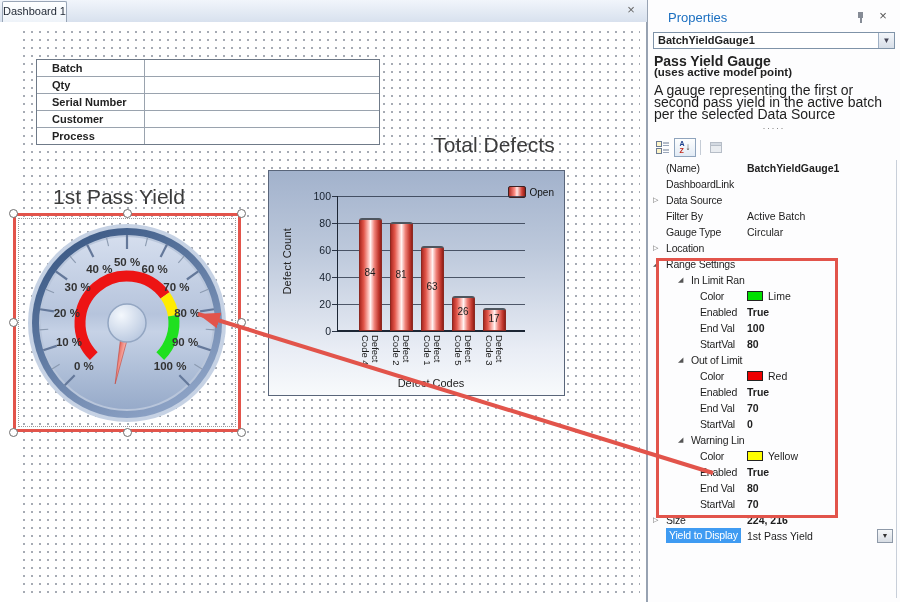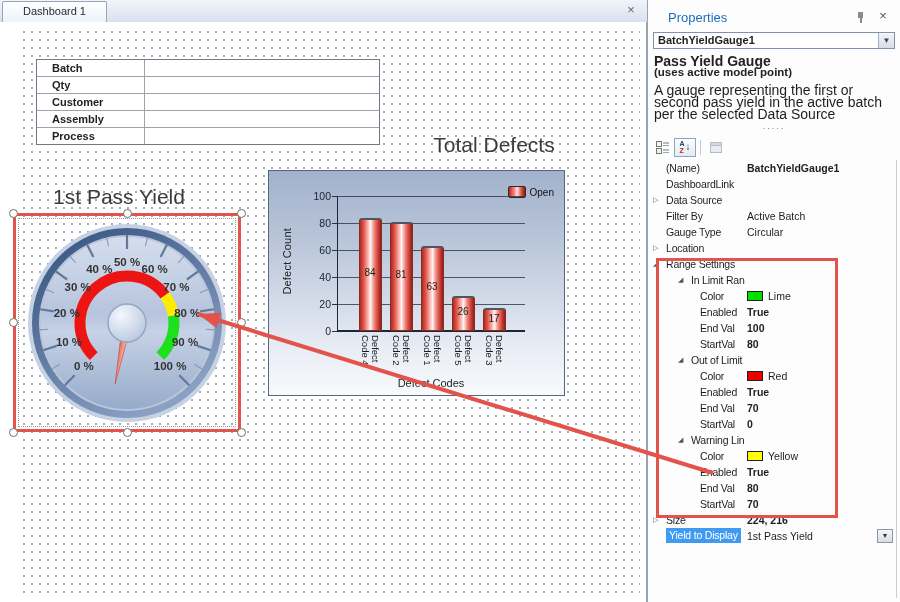--- a/index.html
+++ b/index.html
@@ -5,21 +5,21 @@
   html,body{margin:0;padding:0}
   body{width:900px;height:602px;position:relative;overflow:hidden;background:#fff;
        font-family:"Liberation Sans",sans-serif;color:#222;-webkit-font-smoothing:antialiased}
 
   
   .designer{position:absolute;left:0;top:0;width:647px;height:602px}
   .tabstrip{position:absolute;left:0;top:0;right:0;height:22px;
             background:linear-gradient(#f1f5fb,#d8e1ee);border-bottom:1px solid #aab6c6}
   .tab{position:absolute;left:2px;top:1px;height:21px;box-sizing:border-box;
        background:linear-gradient(#feffff,#eef3f9);border:1px solid #98a5b6;border-bottom:none;
-       border-radius:2px 2px 0 0;padding:3px 20px 0;font-size:11px;color:#1f2733}
+       border-radius:2px 2px 0 0;padding:3px 0 0;font-size:11px;color:#1f2733}
   .tab-close{position:absolute;right:8px;top:2px;width:16px;height:16px;text-align:center;
              font-size:13px;line-height:16px;color:#666}
   .canvas{position:absolute;left:0;top:22px;right:0;bottom:0;background:#fff;border-right:1px solid #97a2b1}
   .dots{position:absolute;left:20px;top:6px;right:6px;bottom:8px;z-index:0;
         background-image:radial-gradient(circle,#a6abb4 0.8px,rgba(0,0,0,0) 1px);background-size:8px 8px}
 
   
   .info-table{position:absolute;left:36px;top:37px;width:342px;background:#fff;
               border:1px solid #6f7a88;z-index:2}
   .it-row{display:flex;height:16px;border-bottom:1px solid #9aa3ae;background:#fff}
@@ -125,25 +125,25 @@
     <div class="info-table">
         <div class="it-row">
           <div class="it-label">Batch</div>
           <div class="it-value"></div>
         </div>
         <div class="it-row">
           <div class="it-label">Qty</div>
           <div class="it-value"></div>
         </div>
         <div class="it-row">
-          <div class="it-label">Customer</div>
+          <div class="it-label">Serial Number</div>
           <div class="it-value"></div>
         </div>
         <div class="it-row">
-          <div class="it-label">Assembly</div>
+          <div class="it-label">Customer</div>
           <div class="it-value"></div>
         </div>
         <div class="it-row">
           <div class="it-label">Process</div>
           <div class="it-value"></div>
         </div>
       </div>
 
     <div class="widget-title" id="gauge-title">1st Pass Yield</div>
     <div class="widget-title" id="chart-title">Total Defects</div>

